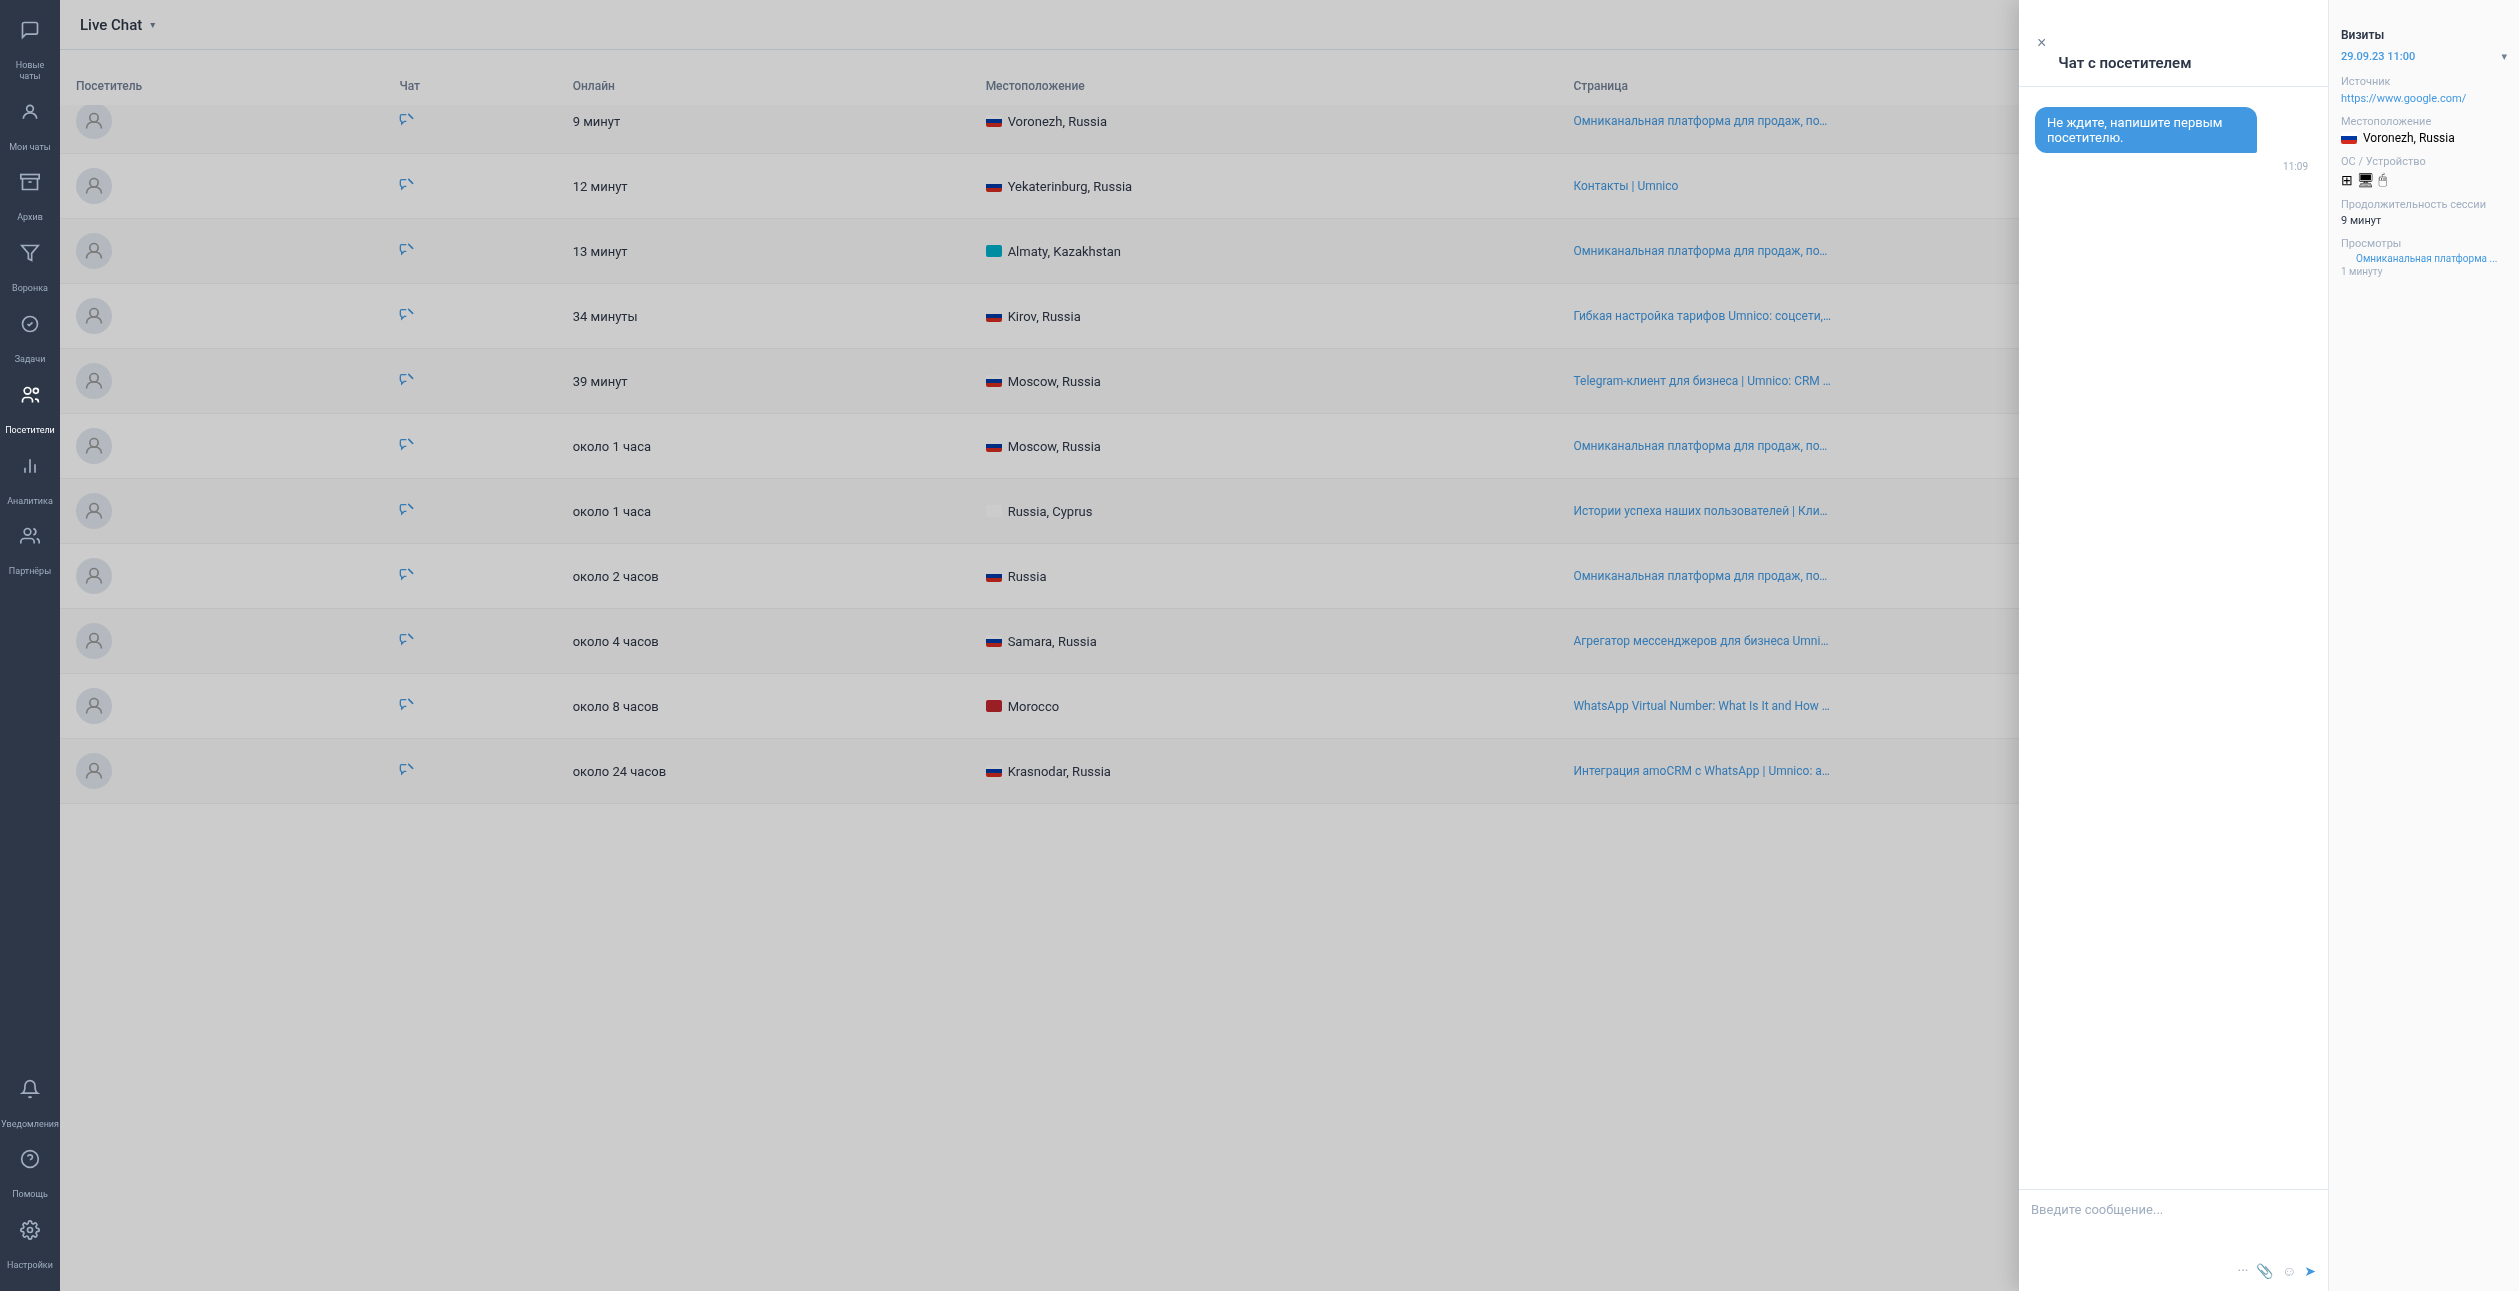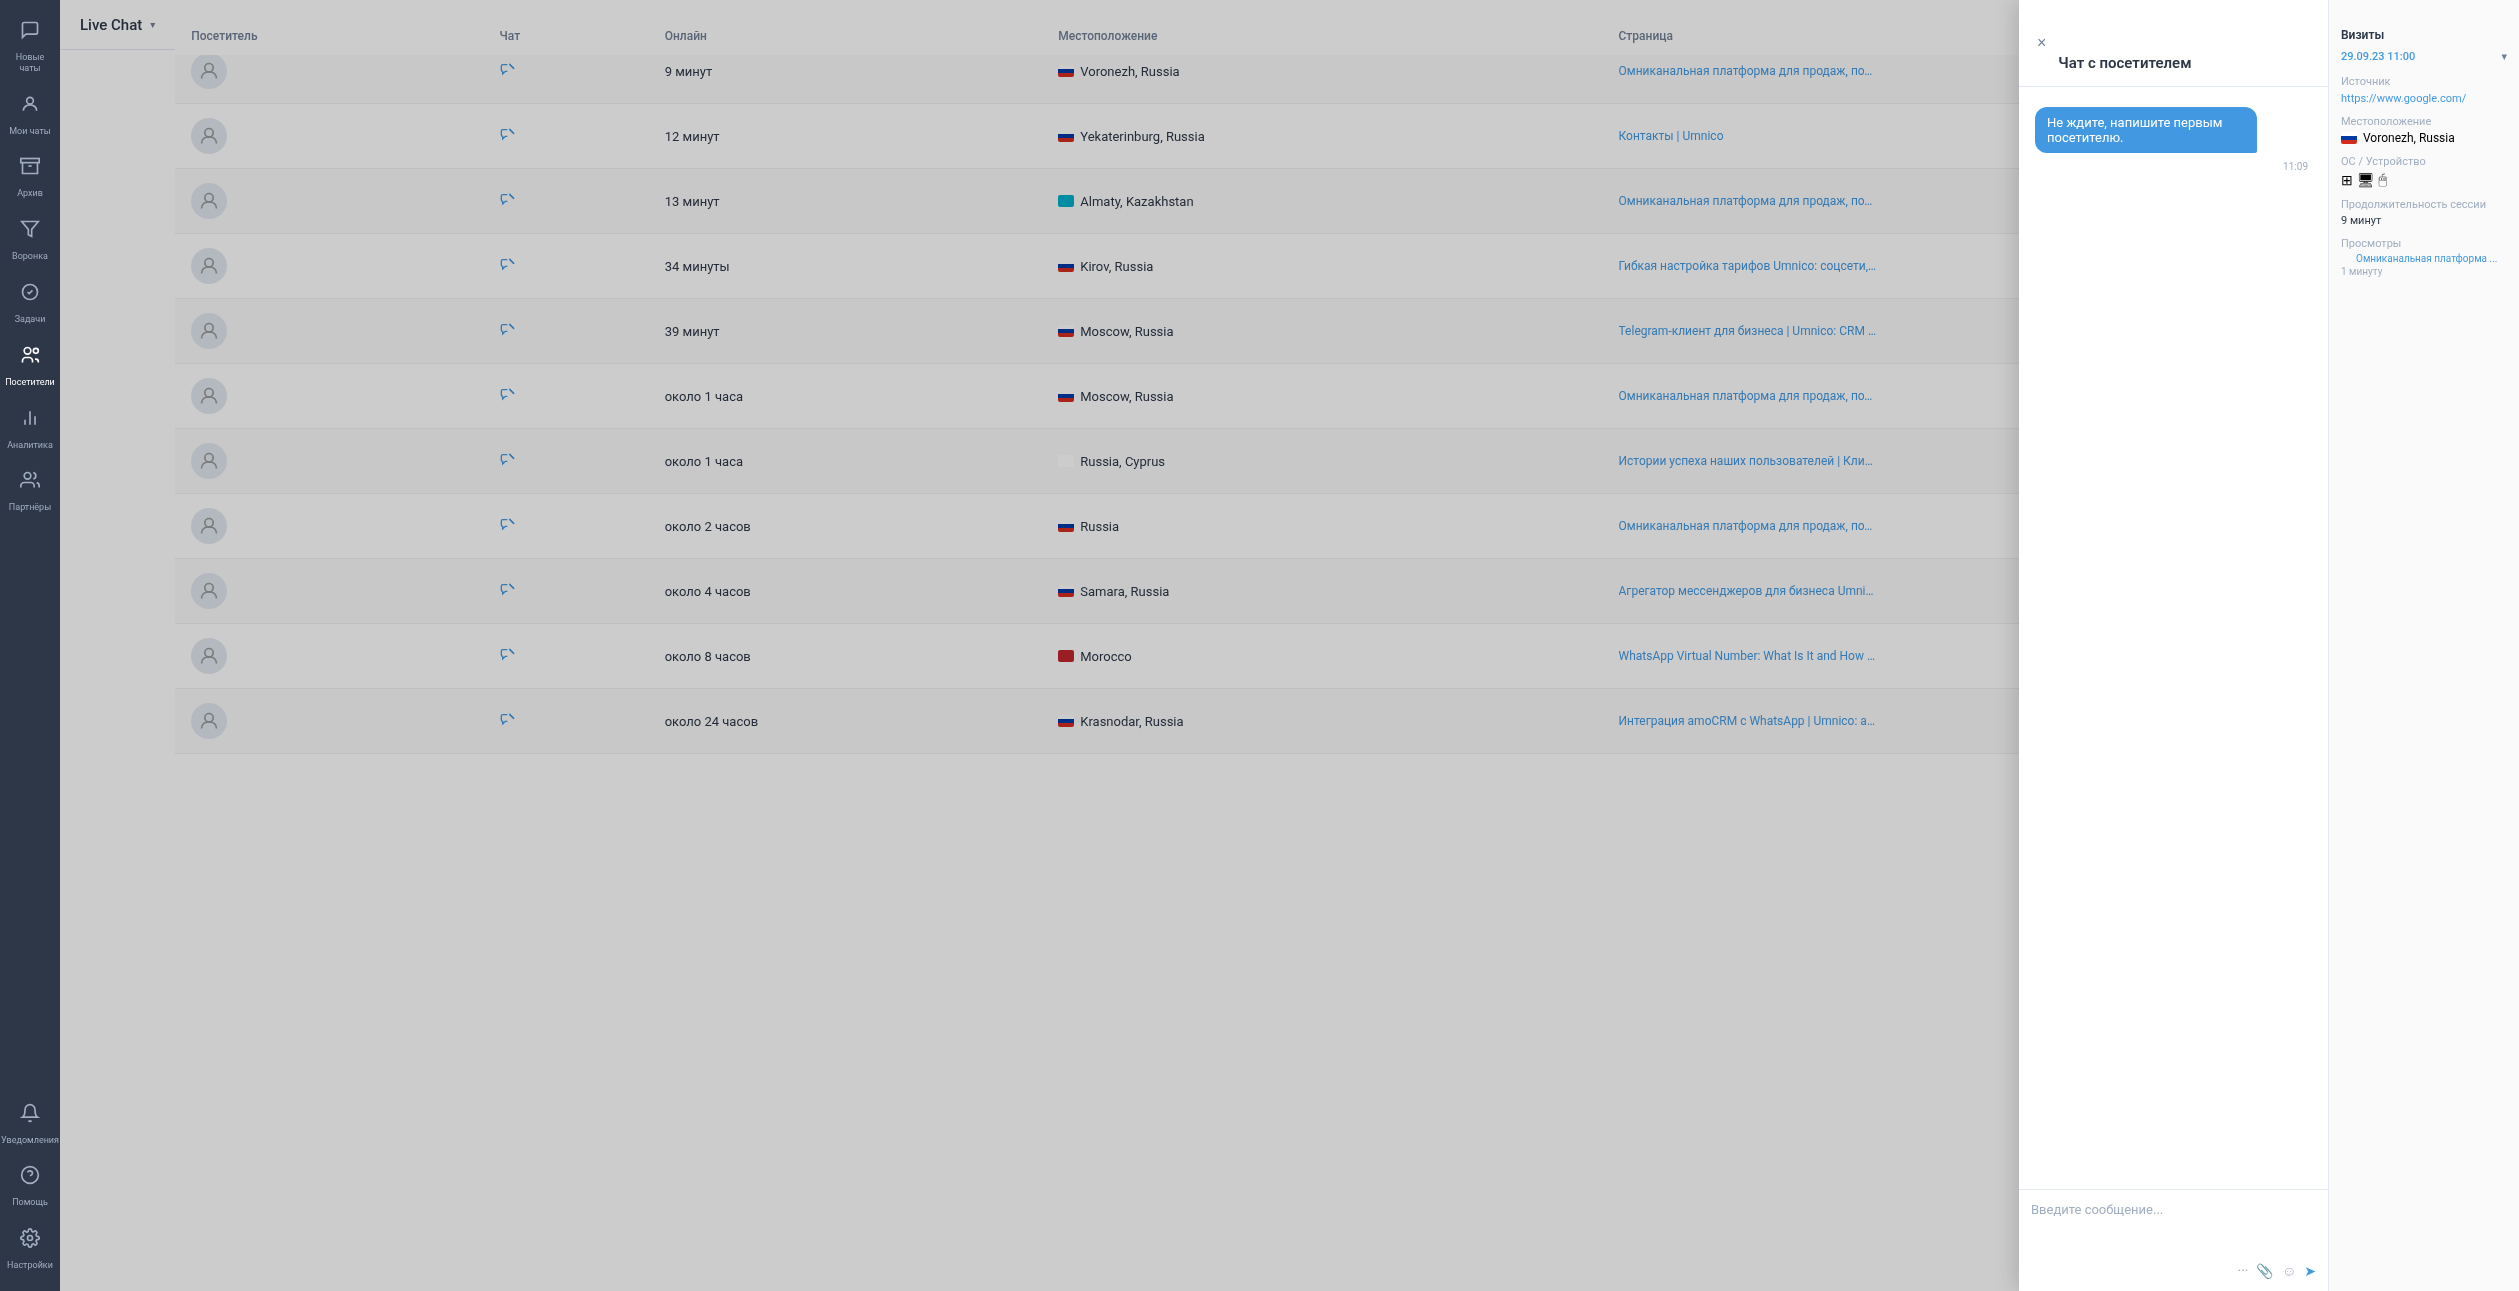--- a/index.html
+++ b/index.html
@@ -18,31 +18,31 @@
     }
     .sidebar-item {
       display: flex;
       flex-direction: column;
       align-items: center;
       padding: 10px 5px;
       cursor: pointer;
       width: 100%;
       color: #a0aec0;
       font-size: 10px;
-      gap: 12px;
+      gap: 20px;
     }
     .sidebar-item.active { color: #fff; }
     .sidebar-item svg { width: 20px; height: 20px; }
     .sidebar-label { font-size: 9px; text-align: center; line-height: 1.2; }
 
     
     .main-content {
       flex: 1;
       display: flex;
-      flex-direction: row;
+      flex-direction: column;
       overflow: hidden;
       background: #fff;
       position: relative;
     }
 
     
     .header {
       padding: 12px 20px;
       border-bottom: 1px solid #e2e8f0;
       display: flex;

